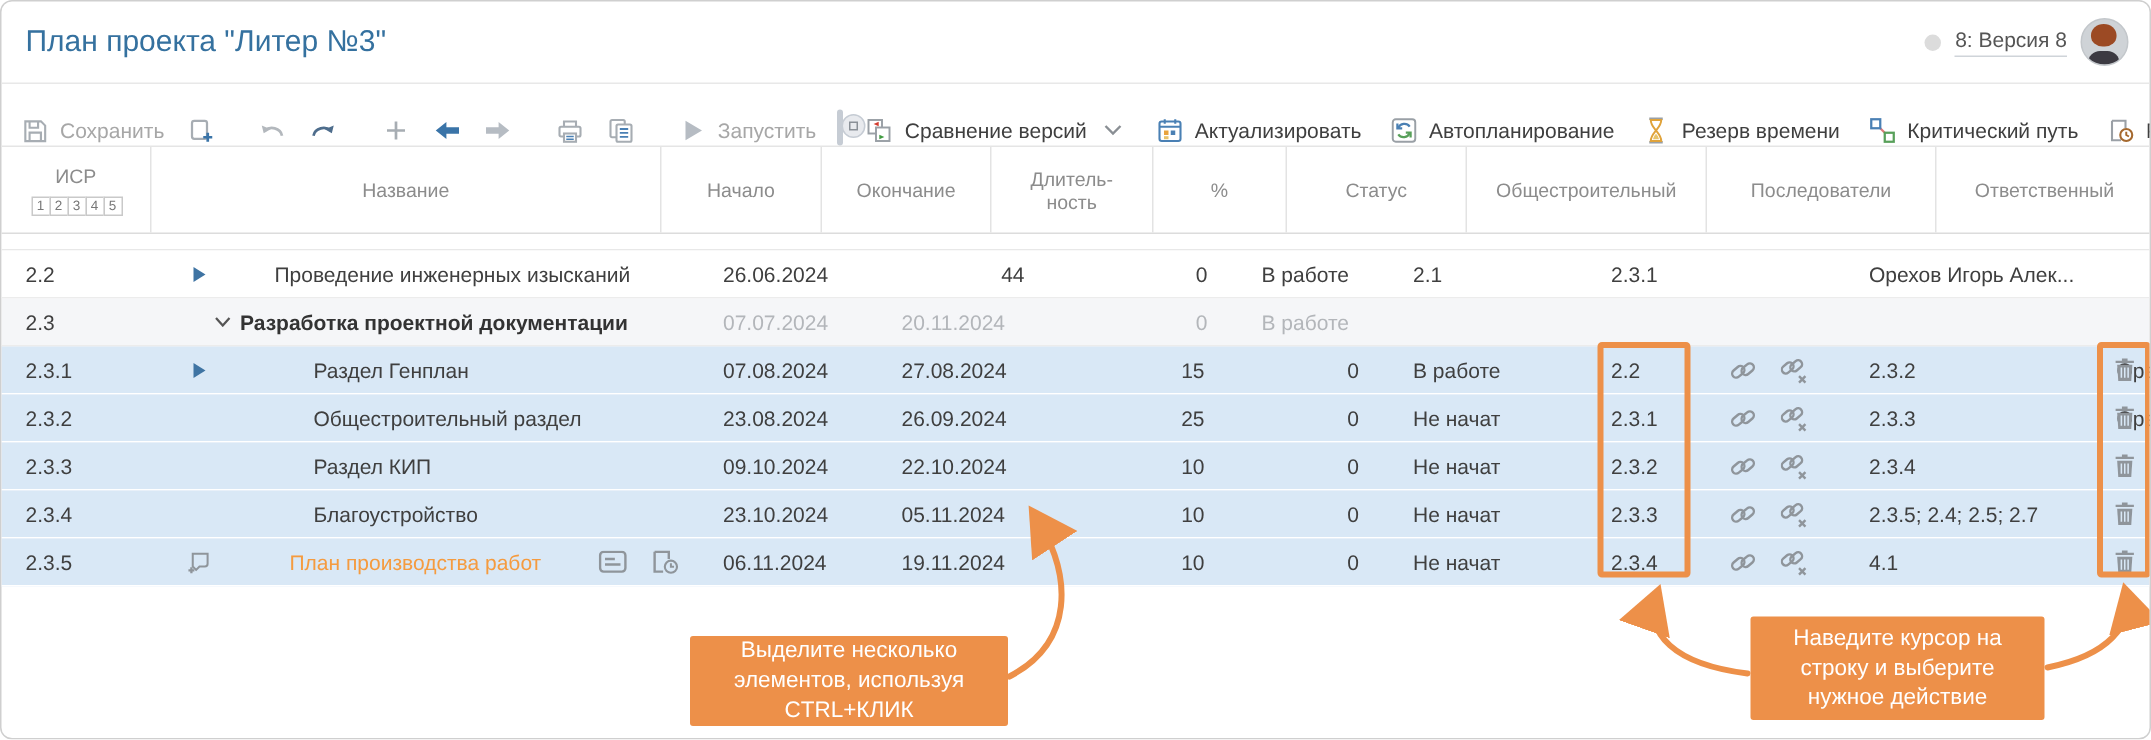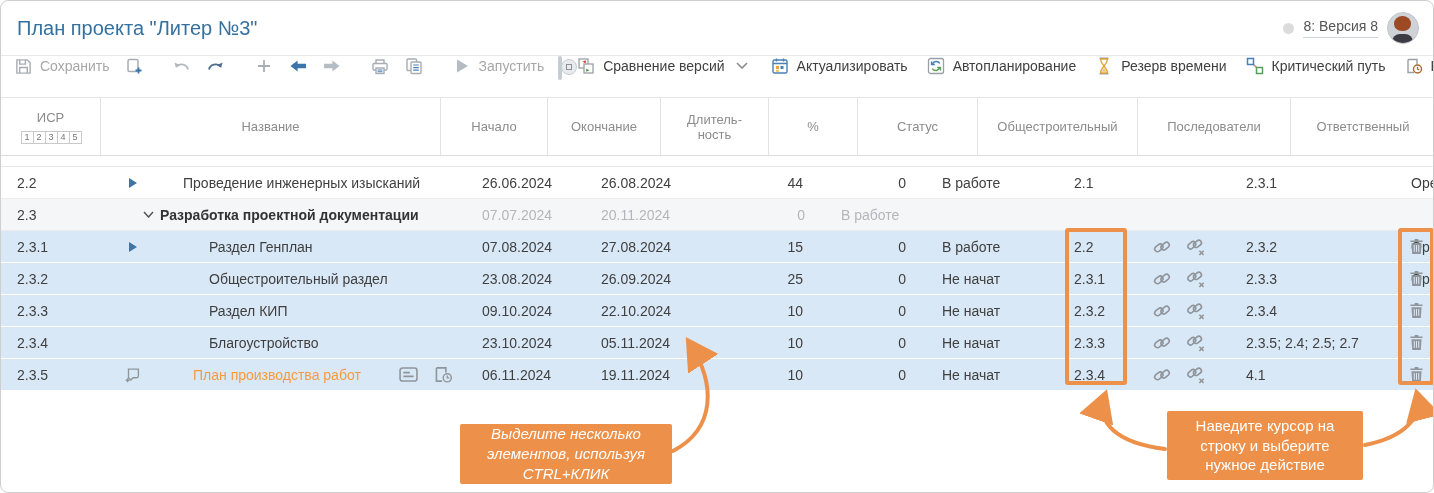--- a/index.html
+++ b/index.html
@@ -9,21 +9,21 @@
   .titlebar{height:55px;box-sizing:border-box;border-bottom:1px solid #e8e8e8;
             display:flex;align-items:center;padding:0 14px 0 16px;}
   .title{font-size:20px;color:#35719f;}
   .title-right{margin-left:auto;display:flex;align-items:center;gap:9px;}
   .ver-dot{width:11px;height:11px;border-radius:50%;background:#dcdcdc;}
   .ver-label{font-size:14px;color:#555;padding-bottom:3px;border-bottom:1px solid #cfd4d9;cursor:pointer;}
   .avatar{position:relative;width:30px;height:30px;border-radius:50%;overflow:hidden;background:#cfd3d7;border:1px solid #c3c7cb;}
   .avatar::before{content:"";position:absolute;top:3px;left:6px;width:17px;height:15px;border-radius:50% 50% 46% 46%;background:#9c4a24;}
   .avatar::after{content:"";position:absolute;bottom:0;left:4px;width:21px;height:9px;border-radius:8px 8px 0 0;background:#3c3a42;}
   
-  .toolbar{height:42px;box-sizing:border-box;border-bottom:1px solid #e5e5e5;display:flex;align-items:flex-start;
+  .toolbar{height:42px;box-sizing:border-box;border-bottom:1px solid #e5e5e5;display:flex;align-items:flex-end;
            padding:0 12px;gap:14px;white-space:nowrap;}
   .tb-btn{display:flex;align-items:center;gap:7px;cursor:pointer;font-size:14px;color:#3f3f3f;}
   .tb-btn.disabled{color:#a7a7a7;}
   .tb-ic{display:flex;align-items:center;justify-content:center;width:20px;height:20px;}
   .tb-ic svg{display:block;}
   .tb-sep{width:1px;height:24px;background:#dcdcdc;}
   .tb-right{margin-left:auto;display:flex;align-items:center;gap:18px;}
   .toggle{width:38px;height:20px;border:2px solid #c6ccd4;border-radius:12px;background:#fff;position:relative;cursor:pointer;}
   .toggle .knob{position:absolute;left:1px;top:1px;width:14px;height:14px;border-radius:50%;background:#e8eaee;border:1px solid #c6ccd4;}
   .toggle .knob::after{content:"";position:absolute;left:4px;top:4px;width:6px;height:6px;border:1px solid #8a9097;box-sizing:border-box;}
@@ -61,21 +61,21 @@
   .linkicons{margin-left:auto;margin-right:16px;display:flex;align-items:center;gap:16px;}
   .linkicons svg{display:block;cursor:pointer;}
   .trash{position:absolute;right:9px;top:7px;cursor:pointer;}
   .trash svg{display:block;}
   
   .hl-rect{position:absolute;box-sizing:border-box;border:4px solid #ed9049;border-radius:3px;pointer-events:none;z-index:5;}
   .hl-links{left:1064px;top:227px;width:62px;height:157px;}
   .hl-trash{left:1397px;top:227px;width:36px;height:157px;}
   .callout{position:absolute;background:#ed9049;color:#fff;font-size:15px;line-height:1.32;text-align:center;
            display:flex;align-items:center;justify-content:center;padding:6px 12px;box-sizing:border-box;border-radius:2px;z-index:6;}
-  .co-left{left:459px;top:423px;width:212px;height:60px;font-style:italic;}
+  .co-left{left:459px;top:423px;width:212px;height:60px;}
   .co-right{left:1166px;top:410px;width:196px;height:69px;}
   .arrows{position:absolute;left:0;top:0;width:1434px;height:493px;pointer-events:none;z-index:4;}
 </style>
 </head>
 <body>
 
 <svg width="0" height="0" style="position:absolute">
   <defs>
     <symbol id="sym-link" viewBox="0 0 20 20">
       <g fill="none" stroke="#8f959b" stroke-width="1.8">
@@ -300,21 +300,20 @@
 
   <div class="grid row normal">
     <div class="cell wbs">2.2</div>
     <div class="cell">
       <span class="exp">
           <span class="tri"></span>
         </span>
       <span class="ind2">Проведение инженерных изысканий</span>
     </div>
     <div class="cell date">26.06.2024</div>
-    <div class="cell date">26.08.2024</div>
     <div class="cell num">44</div>
     <div class="cell pct">0</div>
     <div class="cell txt">В работе</div>
     <div class="cell txt">2.1</div>
     <div class="cell txt">2.3.1</div>
     <div class="cell txt">Орехов Игорь Алек...</div>
   </div>
 
   <div class="grid row group">
     <div class="cell wbs">2.3</div>

